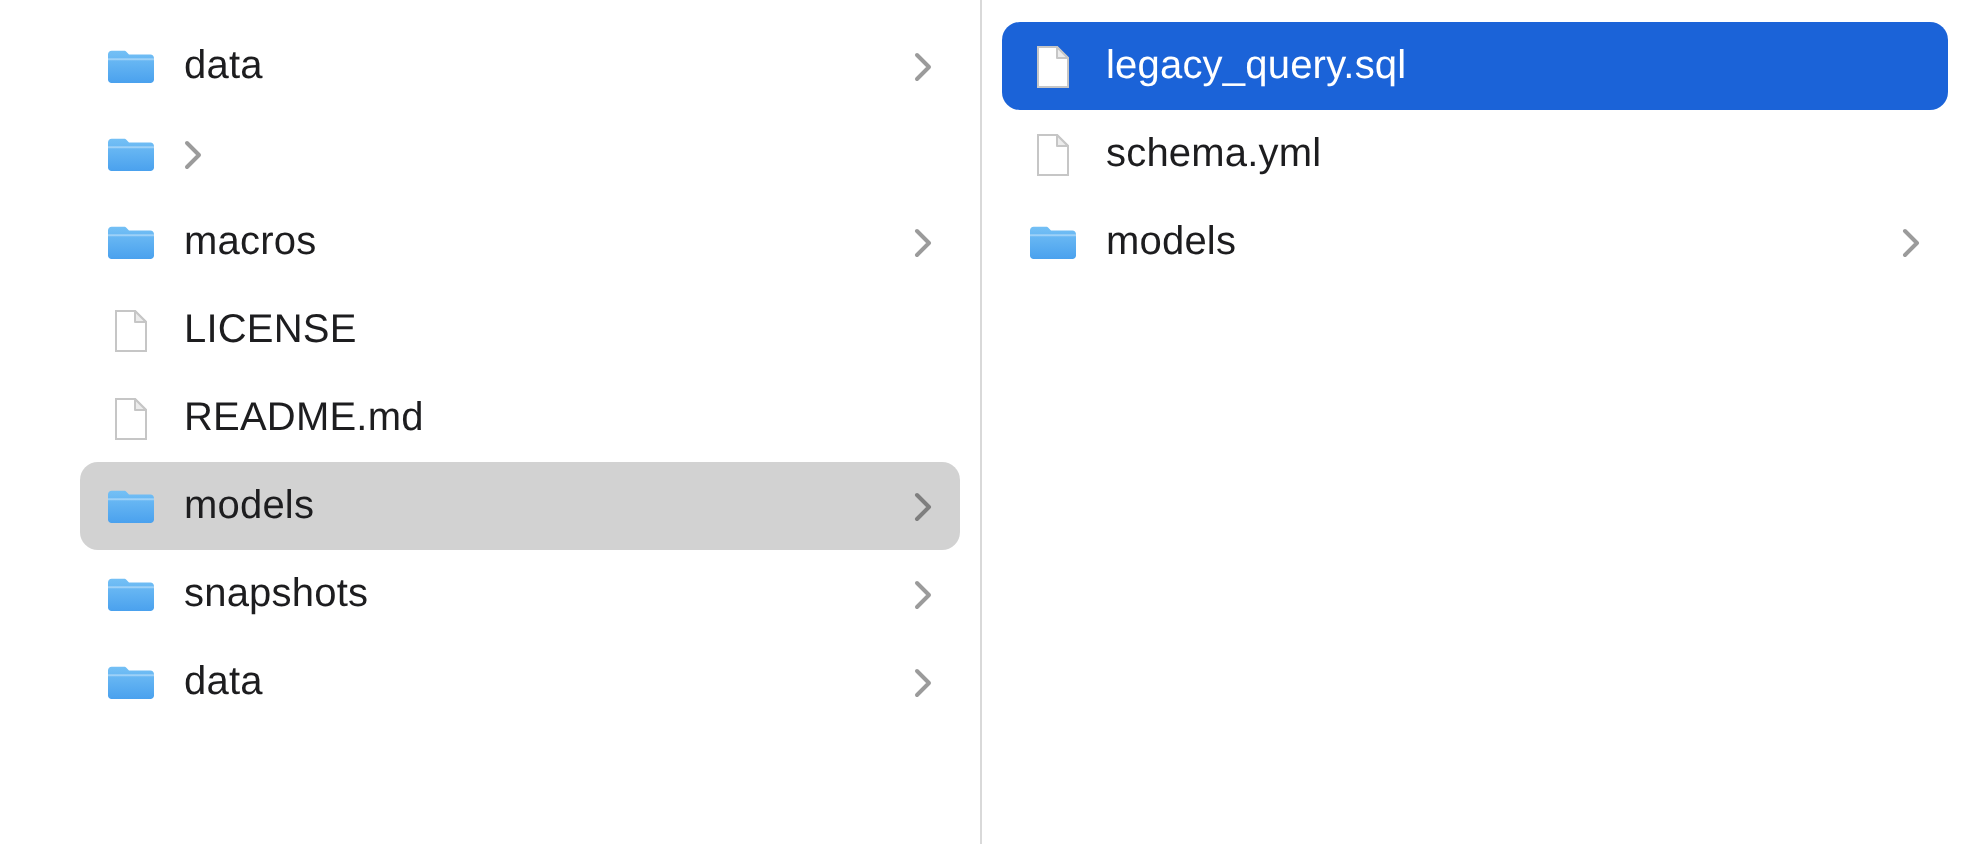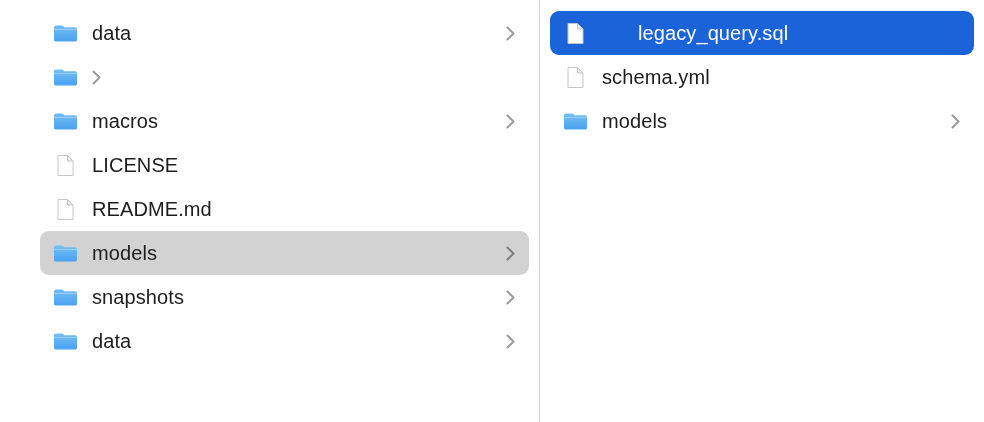--- a/index.html
+++ b/index.html
@@ -14,21 +14,21 @@
     display: flex;
     box-sizing: border-box;
     background: #ffffff;
     overflow: hidden;
   }
   .column {
     box-sizing: border-box;
     padding: 11px 10px 0 10px;
   }
   .column.left {
-    width: 540px;
+    width: 491px;
     border-right: 1px solid var(--divider, #d9d9d9);
     padding-left: 40px;
   }
   .column.right {
     flex: 1;
   }
   .row {
     display: flex;
     align-items: center;
     height: 44px;
@@ -63,21 +63,20 @@
     background: var(--sel-gray, #d2d2d2);
   }
   .row.selected-gray .chevron {
     color: #7f7f7f;
   }
   .row.selected-blue {
     background: var(--sel-blue, #1b63d8);
   }
   .row.selected-blue .label {
     color: var(--text-selected, #ffffff);
-    margin-left: 36px;
   }
 </style>
 </head>
 <body>
 
 <div class="finder">
   <div class="column left">
       <div class="row">
         <span class="icon">
           <svg width="27" height="21" viewBox="0 0 26 21">

